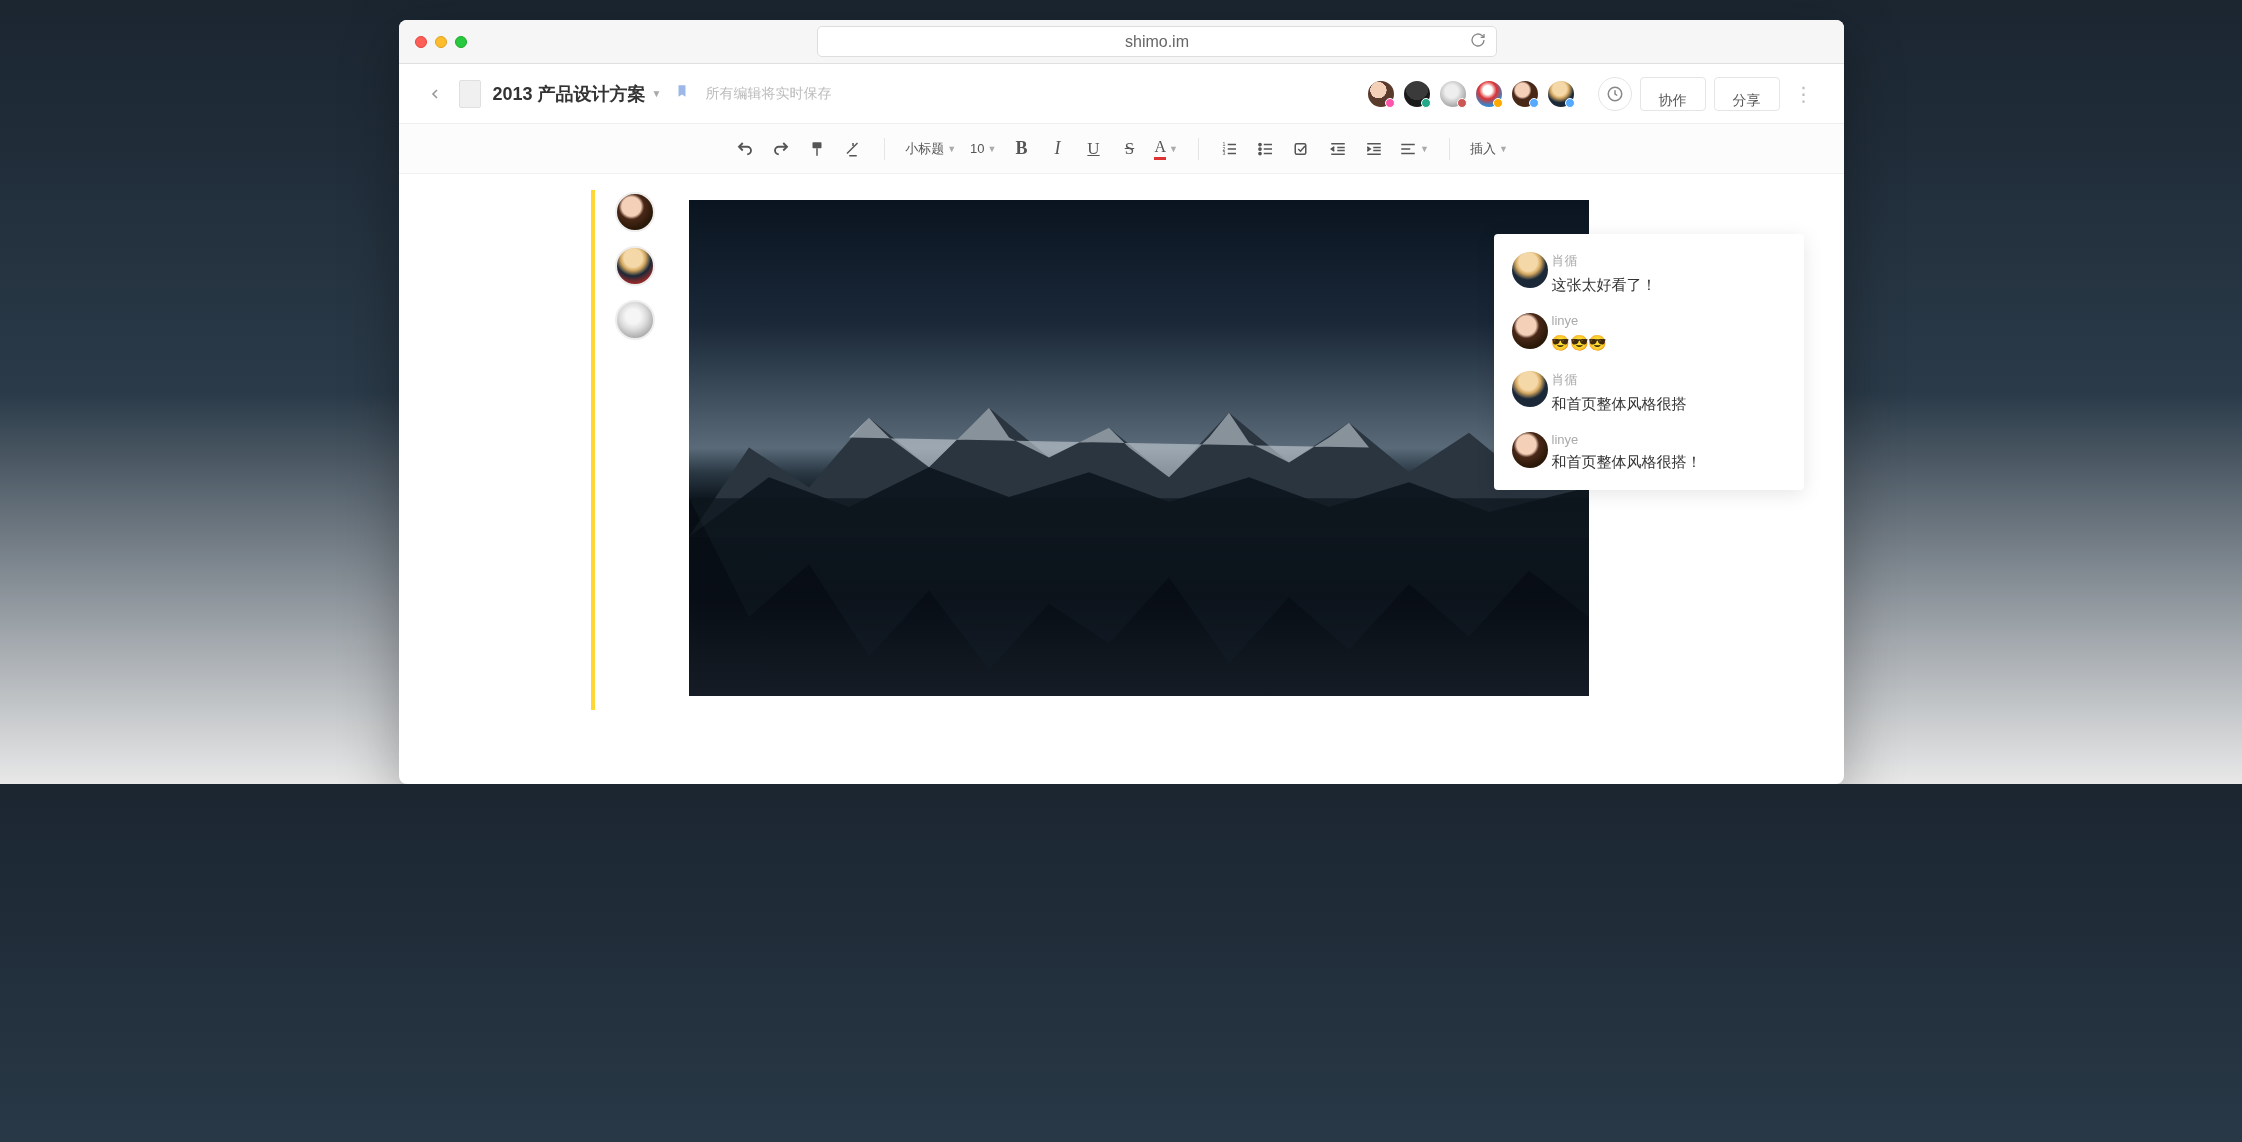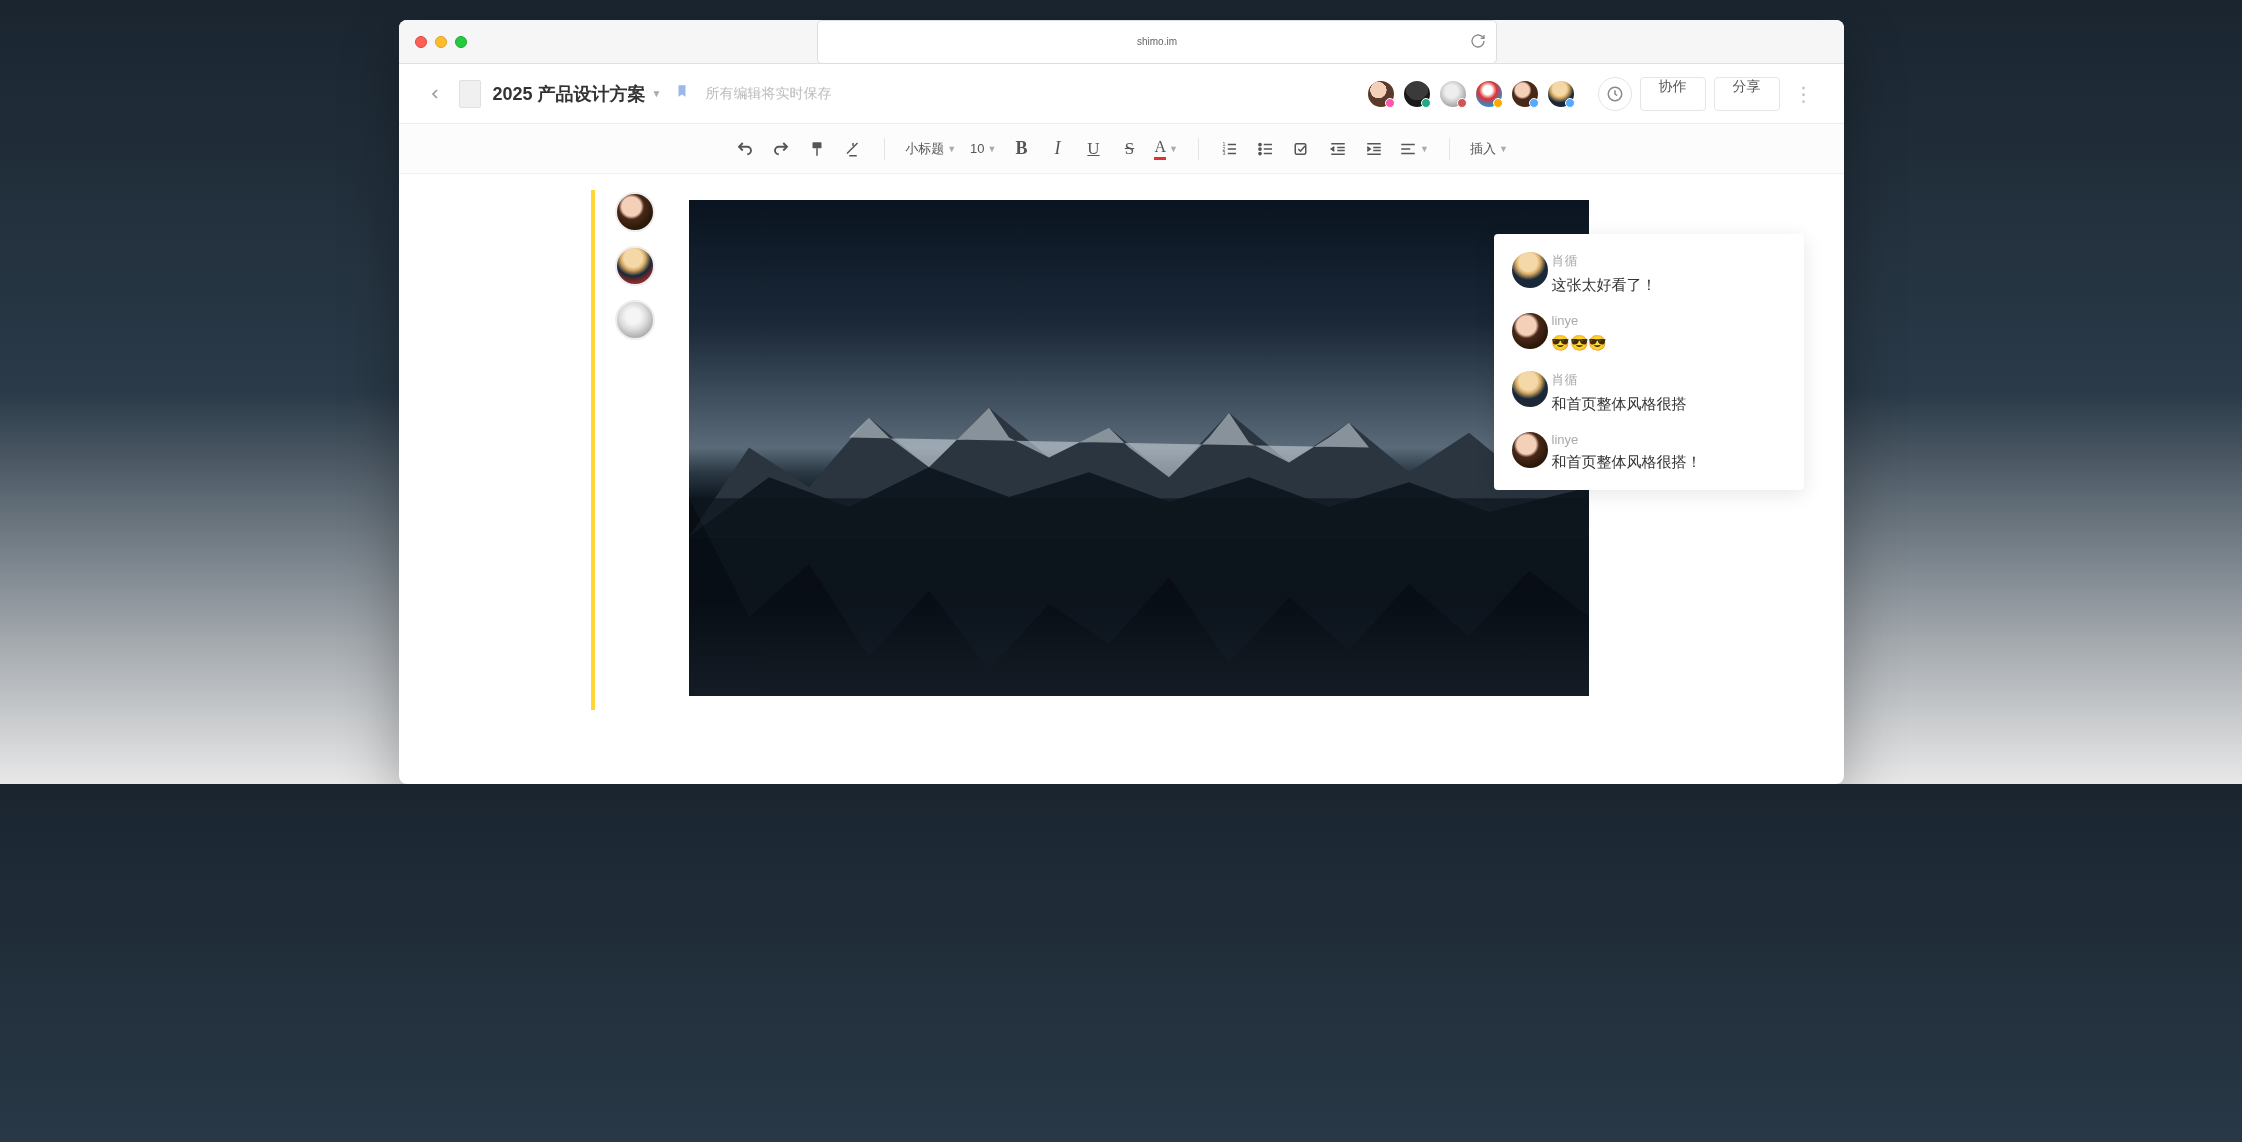--- a/index.html
+++ b/index.html
@@ -29,29 +29,29 @@
 }
 .traffic-lights { display: flex; gap: 8px; margin-right: 20px; }
 .tl { width: 12px; height: 12px; border-radius: 50%; }
 .tl.red { background: #ff5f56; border: 1px solid #e0443e; }
 .tl.yellow { background: #ffbd2e; border: 1px solid #dea123; }
 .tl.green { background: #27c93f; border: 1px solid #1aab29; }
 .url-bar {
   flex: 1;
   max-width: 680px;
   margin: 0 auto;
-  height: 44px;
+  height: 31px;
   background: #fff;
   border: 1px solid #ddd;
   border-radius: 5px;
   display: flex;
   align-items: center;
   justify-content: center;
   color: #666;
-  font-size: 10px;
+  font-size: 16px;
   position: relative;
 }
 .reload-icon {
   position: absolute;
   right: 10px;
   color: #888;
 }
 
 .app-header {
   height: 60px;
@@ -108,21 +108,21 @@
   width: 34px; height: 34px;
   border: 1px solid #e5e5e5;
   border-radius: 50%;
   display: flex; align-items: center; justify-content: center;
   color: #888; cursor: pointer;
 }
 .hdr-btn {
   height: 34px; padding: 0 18px;
   border: 1px solid #e5e5e5; border-radius: 4px;
   background: #fff; color: #555; font-size: 14px;
-  display: flex; align-items: flex-start; cursor: pointer;
+  display: flex; align-items: flex-end; cursor: pointer;
 }
 .more-btn { color: #bbb; font-size: 20px; padding: 0 6px; cursor: pointer; }
 
 .toolbar {
   height: 50px;
   display: flex;
   align-items: center;
   justify-content: center;
   gap: 6px;
   border-bottom: 1px solid #f0f0f0;
@@ -238,21 +238,21 @@
     </div>
   </div>
 
   <div class="app-header">
     <div class="back-btn">
       <svg width="16" height="16" viewBox="0 0 24 24" fill="none" stroke="currentColor" stroke-width="2.5">
           <polyline points="15 18 9 12 15 6"></polyline>
         </svg>
     </div>
     <div class="doc-icon"></div>
-    <span class="doc-title">2025 产品设计方案</span>
+    <span class="doc-title">2013 产品设计方案</span>
     <span class="title-caret">▼</span>
     <span class="bookmark">
       <svg width="14" height="18" viewBox="0 0 24 24" fill="#9cb8e8">
           <path d="M6 2h12v20l-6-4-6 4V2z"></path>
         </svg>
     </span>
     <span class="save-status">所有编辑将实时保存</span>
 
     <div class="header-right">
       <div class="avatar-row">

